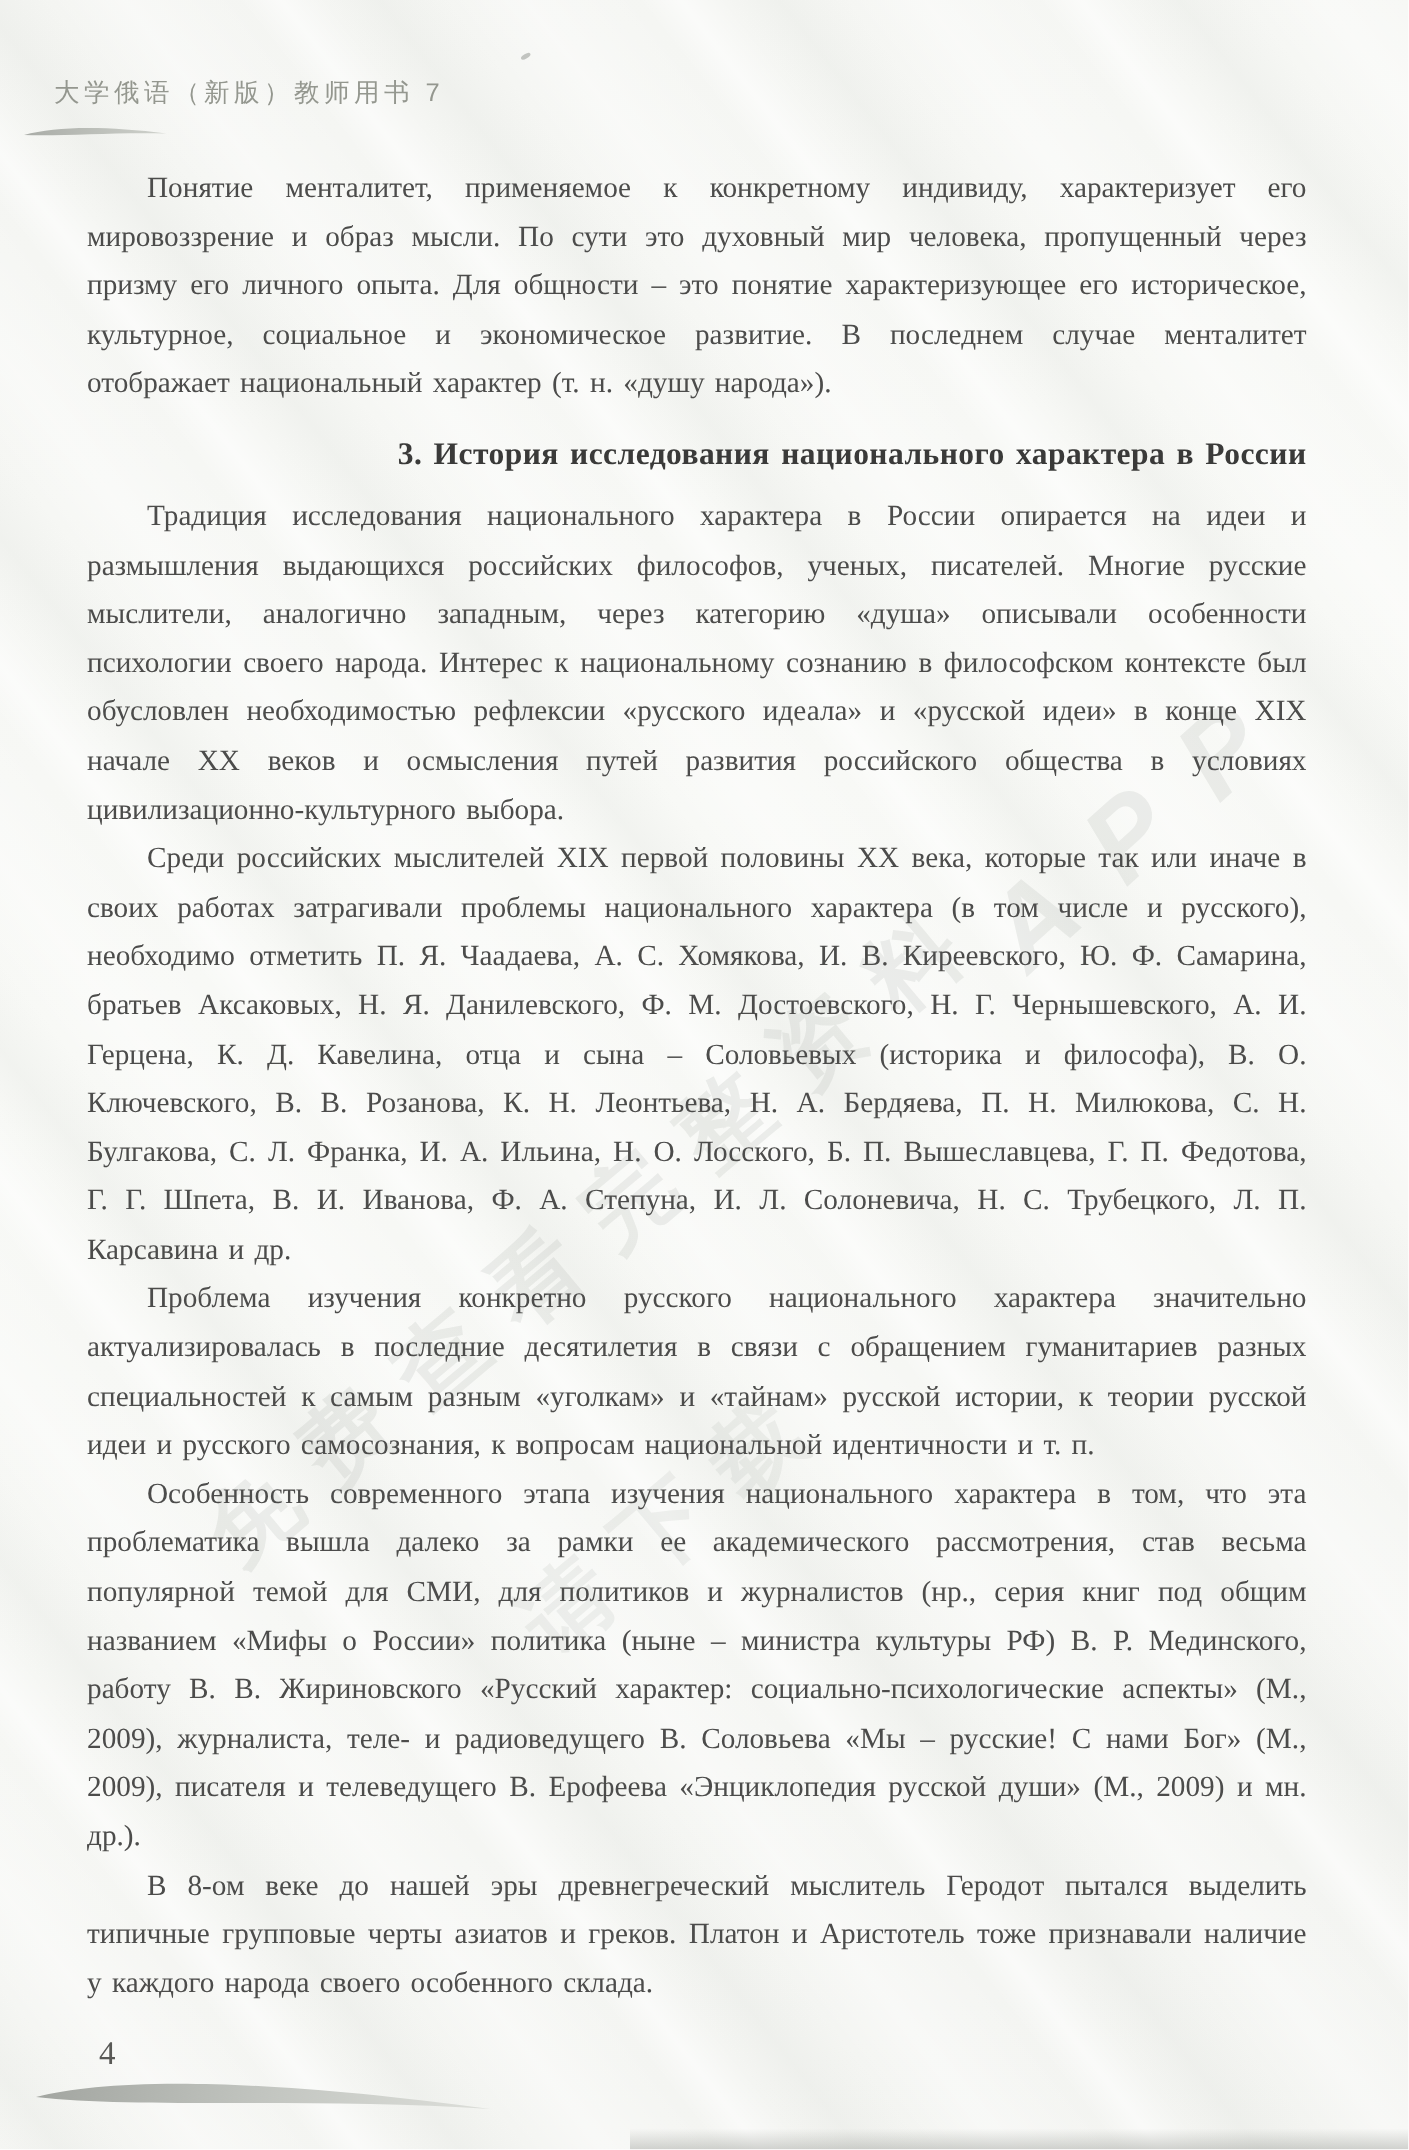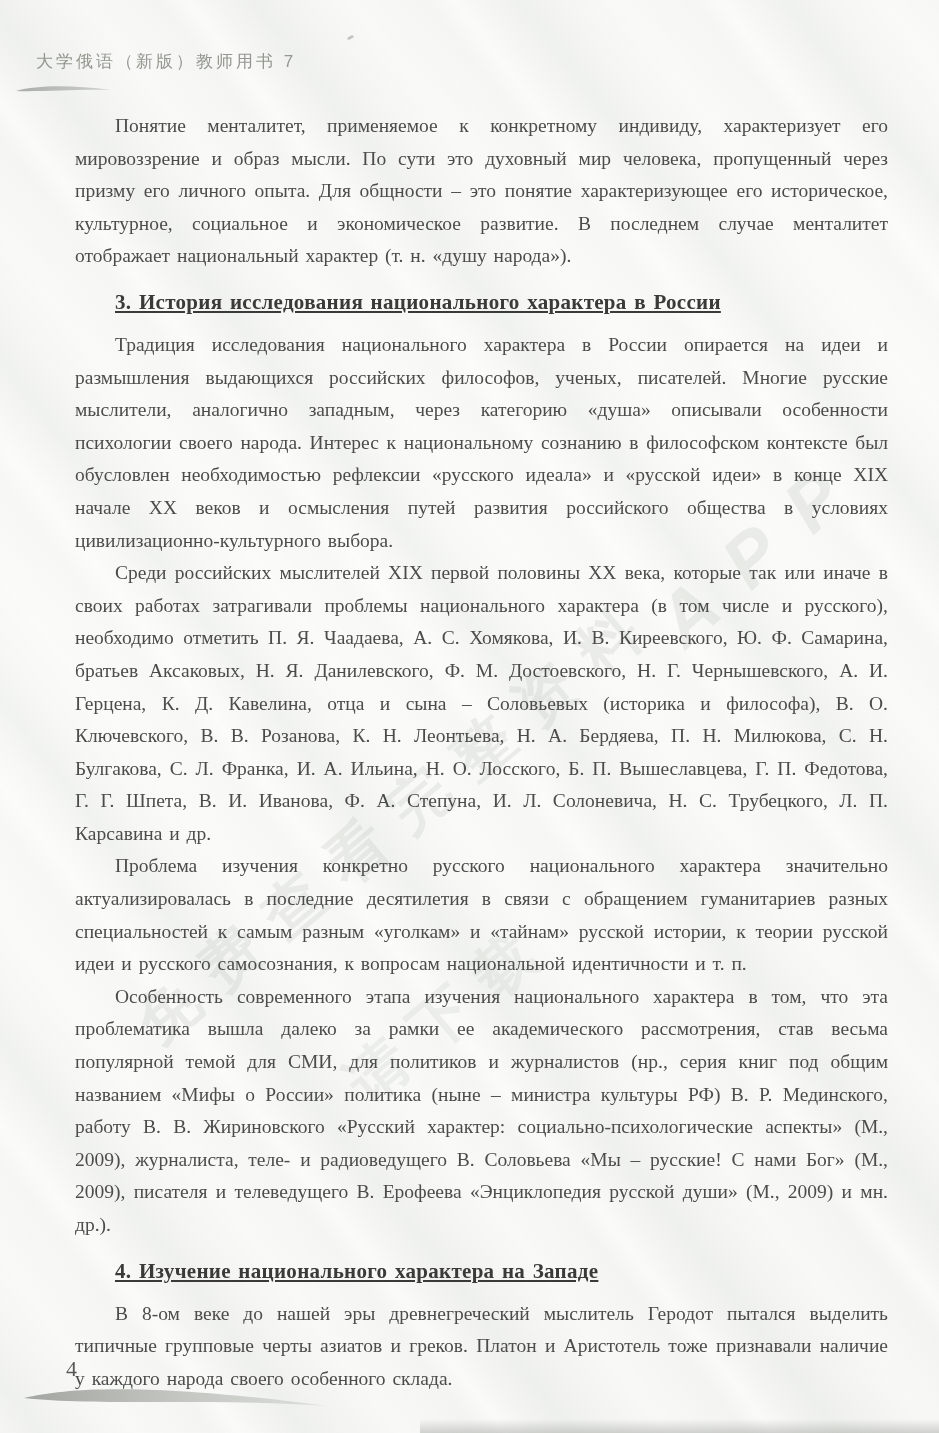--- a/index.html
+++ b/index.html
@@ -31,32 +31,31 @@
     font-family:"Liberation Sans", sans-serif;
     font-size:17px; letter-spacing:3px;
     color:#94978f;
   }
   .head-swoosh{position:absolute; left:16px; top:82px;}
   .speck{
     position:absolute; left:347px; top:36px; width:7px; height:3px;
     background:#9fa29d; border-radius:50%; transform:rotate(-30deg); opacity:.6;
   }
   .content{
-    position:absolute; left:75px; top:110px; width:813px;
+    position:absolute; left:58px; top:110px; width:813px;
     font-size:19.5px; line-height:32.6px;
     color:#4c4c4b;
     text-align:justify;
     word-spacing:2px;
   }
   .content p{margin:0 0 0 0; text-indent:40px;}
   .content h2{
     font-size:21px; line-height:30px; font-weight:bold;
-    color:#3a3a39; margin:14px 0 12px 40px; text-align:left; text-indent:0;
+    color:#3a3a39; margin:14px 0 12px 40px; text-align:right; text-indent:0;
     letter-spacing:0.3px;
-    text-decoration:underline;
   }
   
   .wm{
     position:absolute;
     font-family:"Liberation Sans", sans-serif;
     color:rgba(150,156,148,0.15);
     transform-origin:0 0;
     white-space:nowrap;
     pointer-events:none;
     font-weight:bold;
@@ -97,21 +96,20 @@
   </div>
   <div class="speck"></div>
 
   <div class="content">
     <p>Понятие менталитет, применяемое к конкретному индивиду, характеризует его мировоззрение и образ мысли. По сути это духовный мир человека, пропущенный через призму его личного опыта. Для общности – это понятие характеризующее его историческое, культурное, социальное и экономическое развитие. В последнем случае менталитет отображает национальный характер (т. н. «душу народа»).</p>
     <h2>3. История исследования национального характера в России</h2>
     <p>Традиция исследования национального характера в России опирается на идеи и размышления выдающихся российских философов, ученых, писателей. Многие русские мыслители, аналогично западным, через категорию «душа» описывали особенности психологии своего народа. Интерес к национальному сознанию в философском контексте был обусловлен необходимостью рефлексии «русского идеала» и «русской идеи» в конце XIX начале XX веков и осмысления путей развития российского общества в условиях цивилизационно-культурного выбора.</p>
     <p>Среди российских мыслителей XIX первой половины XX века, которые так или иначе в своих работах затрагивали проблемы национального характера (в том числе и русского), необходимо отметить П. Я. Чаадаева, А. С. Хомякова, И. В. Киреевского, Ю. Ф. Самарина, братьев Аксаковых, Н. Я. Данилевского, Ф. М. Достоевского, Н. Г. Чернышевского, А. И. Герцена, К. Д. Кавелина, отца и сына – Соловьевых (историка и философа), В. О. Ключевского, В. В. Розанова, К. Н. Леонтьева, Н. А. Бердяева, П. Н. Милюкова, С. Н. Булгакова, С. Л. Франка, И. А. Ильина, Н. О. Лосского, Б. П. Вышеславцева, Г. П. Федотова, Г. Г. Шпета, В. И. Иванова, Ф. А. Степуна, И. Л. Солоневича, Н. С. Трубецкого, Л. П. Карсавина и др.</p>
     <p>Проблема изучения конкретно русского национального характера значительно актуализировалась в последние десятилетия в связи с обращением гуманитариев разных специальностей к самым разным «уголкам» и «тайнам» русской истории, к теории русской идеи и русского самосознания, к вопросам национальной идентичности и т. п.</p>
     <p>Особенность современного этапа изучения национального характера в том, что эта проблематика вышла далеко за рамки ее академического рассмотрения, став весьма популярной темой для СМИ, для политиков и журналистов (нр., серия книг под общим названием «Мифы о России» политика (ныне – министра культуры РФ) В. Р. Мединского, работу В. В. Жириновского «Русский характер: социально-психологические аспекты» (М., 2009), журналиста, теле- и радиоведущего В. Соловьева «Мы – русские! С нами Бог» (М., 2009), писателя и телеведущего В. Ерофеева «Энциклопедия русской души» (М., 2009) и мн. др.).</p>
-    <h2>4. Изучение национального характера на Западе</h2>
     <p>В 8-ом веке до нашей эры древнегреческий мыслитель Геродот пытался выделить типичные групповые черты азиатов и греков. Платон и Аристотель тоже признавали наличие у каждого народа своего особенного склада.</p>
   </div>
 
   <div class="page-number">4</div>
   <div class="foot-swoosh">
     <svg width="310" height="30" viewBox="0 0 310 30">
       <defs>
         <linearGradient id="g2" x1="0" y1="0" x2="1" y2="0">
           <stop offset="0" stop-color="#a2a5a0"></stop>
             <stop offset="0.5" stop-color="#c2c5c0"></stop>

